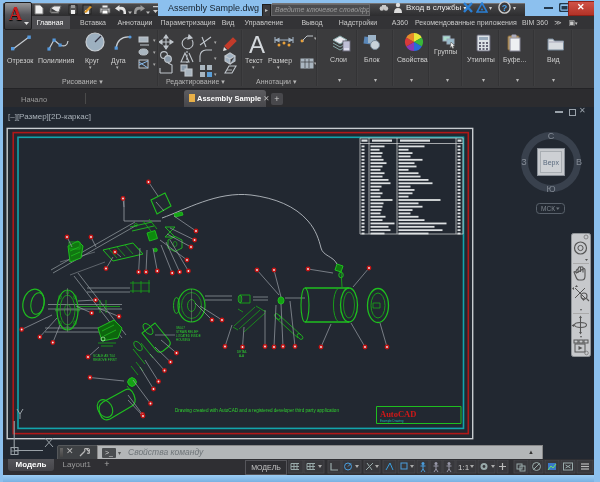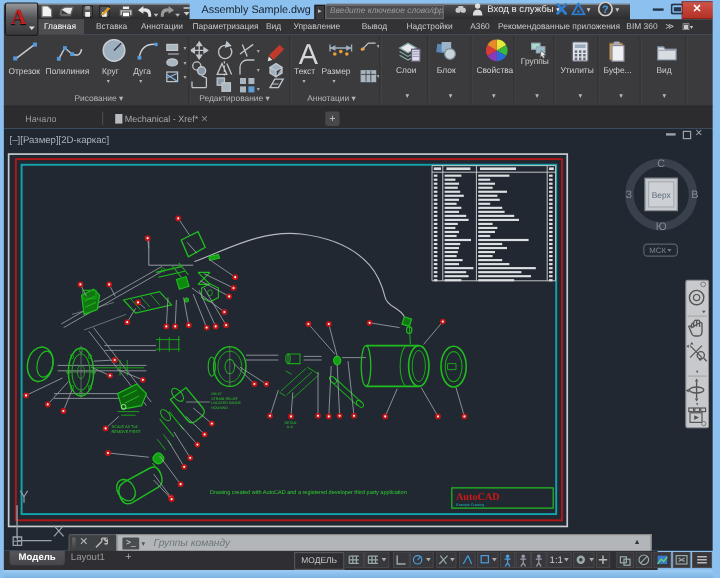--- a/index.html
+++ b/index.html
@@ -11,21 +11,21 @@
 #alogo{left:4px;top:2px;width:26px;height:26px;background:linear-gradient(#98989a,#55555a 45%,#38383a);border:1px solid #1c1c1e;border-radius:2px;z-index:5;}
 #alogo span{position:absolute;left:4px;top:1px;font-size:18px;font-weight:bold;color:#c81e1e;font-family:"Liberation Serif",serif;text-shadow:0 1px 1px #000;}
 #tabsrow{left:3px;top:16px;width:591px;height:13px;background:#333336;}
 .rtab{position:absolute;top:0;height:13px;font-size:7px;color:#c9c9c9;line-height:13px;text-align:center;white-space:nowrap;}
 #ribbon{left:3px;top:29px;width:591px;height:60px;background:#3b3b3d;}
 .rsep{position:absolute;top:1px;height:56px;width:2px;background:linear-gradient(90deg,#2e2e30,#454547);}
 .plabel{position:absolute;font-size:7px;color:#b5b5b5;white-space:nowrap;}
 .blabel{position:absolute;font-size:7px;color:#cfcfcf;text-align:center;white-space:nowrap;}
 #ftabs{left:3px;top:89px;width:591px;height:18px;background:#2c2c2f;}
 #canvas{left:3px;top:107px;width:591px;height:352px;background:#222831;}
-#statusrow{left:3px;top:459px;width:545px;height:16px;background:#2f2f33;}
+#statusrow{left:3px;top:459px;width:598px;height:16px;background:#2f2f33;}
 #bottomblue{left:0;top:475px;width:600px;height:7px;background:linear-gradient(#9ccdf4,#79b1e2);}
 .vlabel{color:#aab2ba;font-size:8px;}
 </style></head>
 <body>
 
 <div class="abs" id="titlebar"></div>
 <div class="abs" id="titleblue">Assembly Sample.dwg ...</div>
 <div class="abs" style="left:525px;top:0;width:69px;height:16px;background:#8cc0ee;"></div>
 <div class="abs" id="alogo">
     <span>A</span>
@@ -291,22 +291,22 @@
 <div class="abs rsep" style="left:428px;top:30px;"></div>
 <div class="abs rsep" style="left:461px;top:30px;"></div>
 <div class="abs rsep" style="left:498px;top:30px;"></div>
 <div class="abs rsep" style="left:533px;top:30px;"></div>
 <div class="abs rsep" style="left:571px;top:30px;"></div>
 
 <div class="abs" style="left:3px;top:88px;width:591px;height:1px;background:#232326;"></div>
 <div class="abs" id="ftabs">
  <div class="abs" style="left:18px;top:3px;width:56px;height:15px;color:#9a9a9a;font-size:7.5px;line-height:15px;text-align:left;">Начало</div>
  <div class="abs" style="left:82px;top:4px;width:1px;height:11px;background:#4a4a4a;"></div>
- <div class="abs" style="left:86px;top:3px;width:94px;height:15px;color:#a8a8a8;font-size:7.5px;line-height:15px;white-space:nowrap;">
-  <span style="display:inline-block;width:6px;height:8px;background:#b8bcc0;margin:0 2px -1px 7px;"></span>Mechanical - Xref* <span style="color:#888;">✕</span></div>
+ <div class="abs" style="left:181px;top:1px;width:82px;height:17px;background:linear-gradient(#5c5c60,#47474b);border-radius:3px 3px 0 0;color:#fff;font-size:7.5px;font-weight:bold;line-height:17px;white-space:nowrap;">
+  <span style="display:inline-block;width:6px;height:8px;background:#e8b048;margin:0 2px -1px 5px;"></span>Assembly Sample <span style="color:#bbb;font-weight:normal;">✕</span></div>
  <div class="abs" style="left:268px;top:4px;width:12px;height:12px;background:#48484c;border-radius:2px;color:#ccc;font-size:9px;line-height:12px;text-align:center;">+</div>
 </div>
 
 <div class="abs" id="canvas"></div>
 <svg class="abs" style="left:3px;top:107px" width="591" height="352" id="draw">
 
  <rect x="4.2" y="21.4" width="465.5" height="310.3" fill="none" stroke="#c8ccd0" stroke-width="1.4"></rect>
  <rect x="10.2" y="25.6" width="455.1" height="301" fill="none" stroke="#b01818" stroke-width="1.6"></rect>
  <rect x="15" y="30.3" width="445.5" height="291.1" fill="none" stroke="#12a4ac" stroke-width="1.6"></rect>
 
@@ -737,27 +737,27 @@
 <div class="abs" style="left:57px;top:445px;width:40px;height:13.5px;background:#3e4144;border:1px solid #55585b;border-radius:2px 0 0 2px;">
  <div class="abs" style="left:2px;top:2px;width:3px;height:9px;background:linear-gradient(#666,#444);"></div>
  <span style="position:absolute;left:8px;top:0px;color:#b8b8b8;font-size:9px;">✕</span>
  <svg class="abs" style="left:20px;top:2px" width="12" height="10">
       <path d="M2 8 L7 3 M7 3 q-1 -3 2 -3 l1.5 0 -1.5 1.5 1.5 1.5 1.5 -1.5 0 1.5 q0 3 -3 2" stroke="#b8b8b8" stroke-width="1.3" fill="none"></path>
     </svg>
 </div>
 <div class="abs" style="left:97px;top:445px;width:444px;height:13.5px;background:#b3b6b8;border:1px solid #888;">
  <div class="abs" style="left:4px;top:1.5px;width:14px;height:10px;background:#4a4d50;border-radius:1px;color:#d8d8d8;font-size:7px;line-height:10px;text-align:center;">&gt;_</div>
  <div class="abs" style="left:20px;top:3px;color:#555;font-size:6px;">▾</div>
- <div class="abs" style="left:30px;top:0px;color:#6e7478;font-size:8.5px;font-style:italic;line-height:13px;">Группы команду</div>
+ <div class="abs" style="left:30px;top:0px;color:#6e7478;font-size:8.5px;font-style:italic;line-height:13px;">Свойства команду</div>
  <div class="abs" style="left:430px;top:3px;color:#333;font-size:6px;">▲</div>
 </div>
 
 <div class="abs" id="statusrow">
  <div class="abs" style="left:5px;top:0px;width:46px;height:12px;background:linear-gradient(#55555a,#45454a);border-radius:0 0 3px 3px;color:#fff;font-size:8px;font-weight:bold;line-height:12px;text-align:center;">Модель</div>
- <div class="abs" style="left:56px;top:0px;width:44px;height:11px;color:#9a9a9a;font-size:8px;line-height:11px;text-align:left;">Layout1</div>
+ <div class="abs" style="left:44px;top:0px;width:44px;height:11px;color:#9a9a9a;font-size:8px;line-height:11px;text-align:right;">Layout1</div>
  <div class="abs" style="left:98px;top:0px;width:12px;height:11px;color:#aaa;font-size:9px;line-height:11px;text-align:center;">+</div>
  <div class="abs" style="left:242px;top:1px;width:40px;height:13px;border:1px solid #55555a;color:#c8c8c8;font-size:7px;line-height:13px;text-align:center;">МОДЕЛЬ</div>
  <svg class="abs" style="left:285px;top:1px" width="306" height="14" id="statussvg">
       <rect x="0" y="0" width="15" height="13" fill="#38383c" stroke="#4a4a4e" stroke-width="0.8"></rect>
       <line x1="3" y1="3.5" x2="11" y2="3.5" stroke="#9aa"></line>
       <line x1="3" y1="3.5" x2="3" y2="9.5" stroke="#9aa"></line>
       <line x1="3" y1="6.5" x2="11" y2="6.5" stroke="#9aa"></line>
       <line x1="6" y1="3.5" x2="6" y2="9.5" stroke="#9aa"></line>
       <line x1="3" y1="9.5" x2="11" y2="9.5" stroke="#9aa"></line>
       <line x1="9" y1="3.5" x2="9" y2="9.5" stroke="#9aa"></line>

